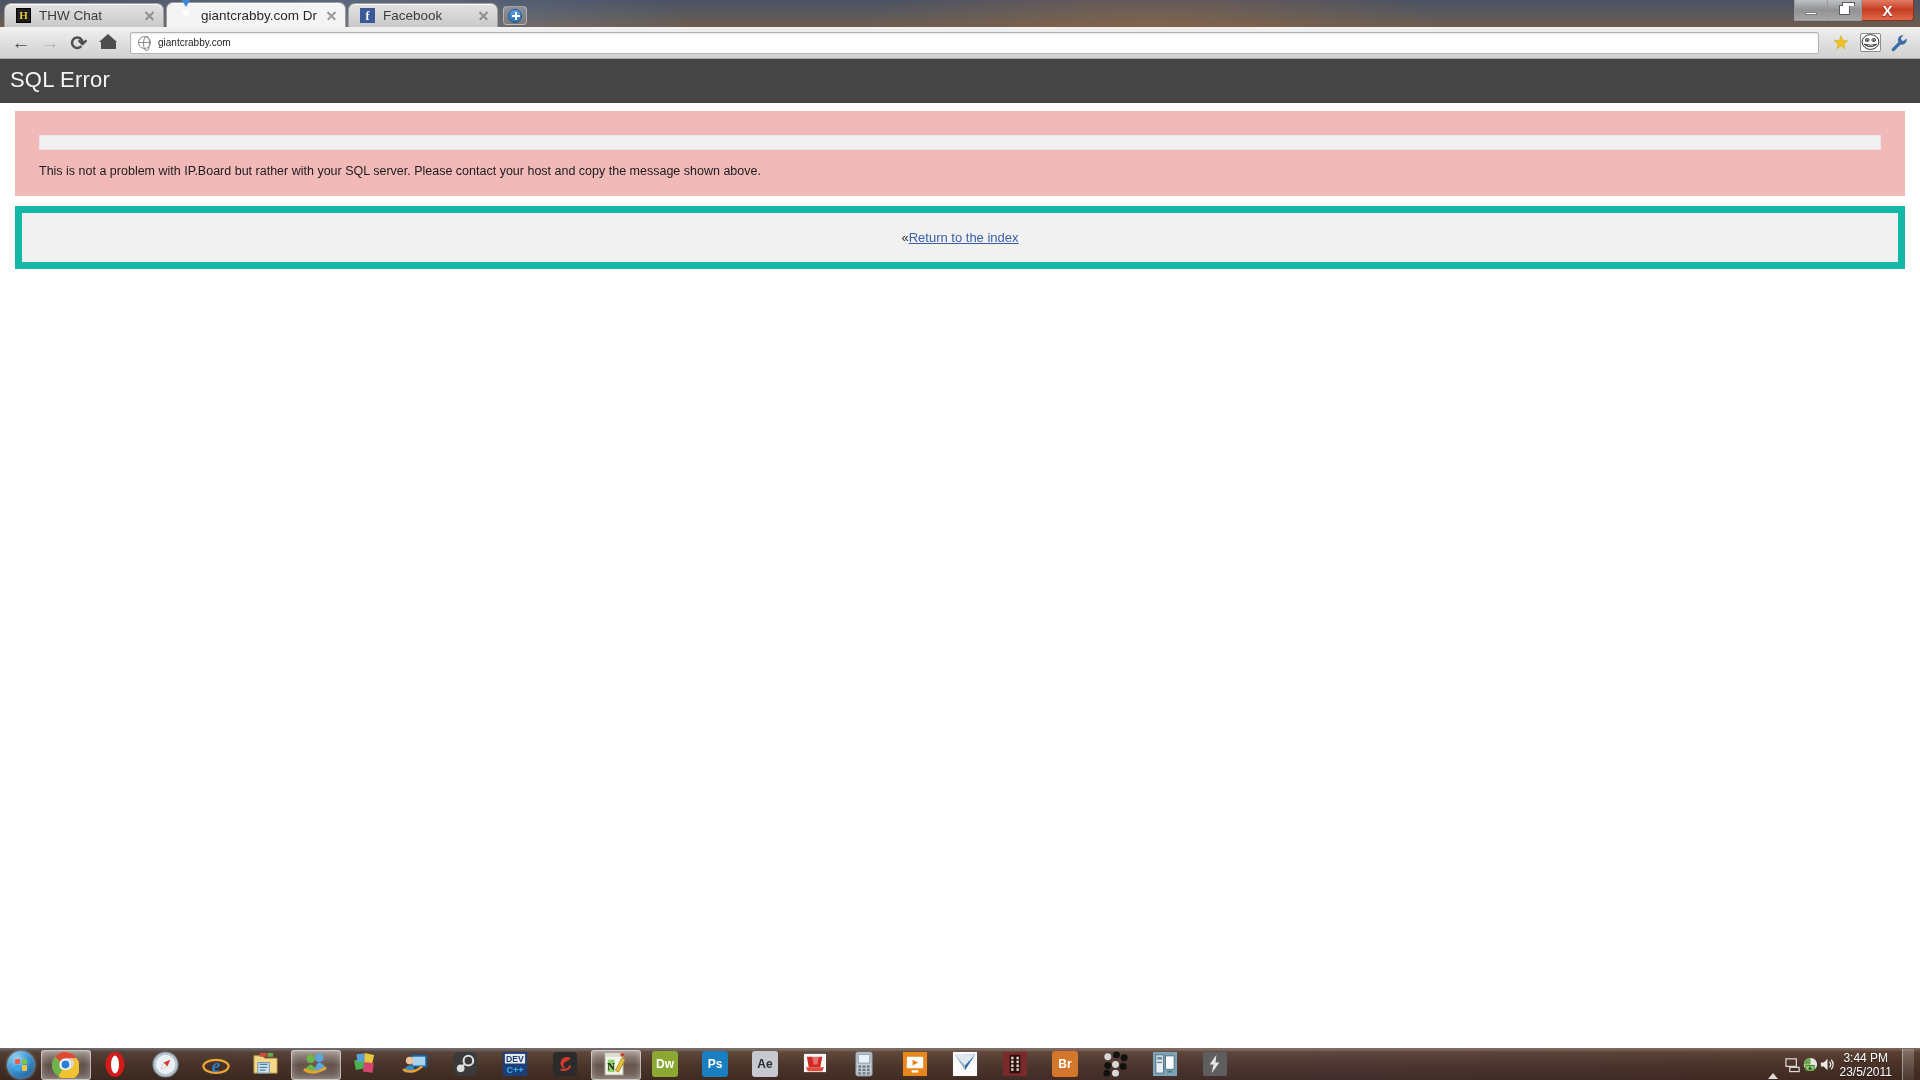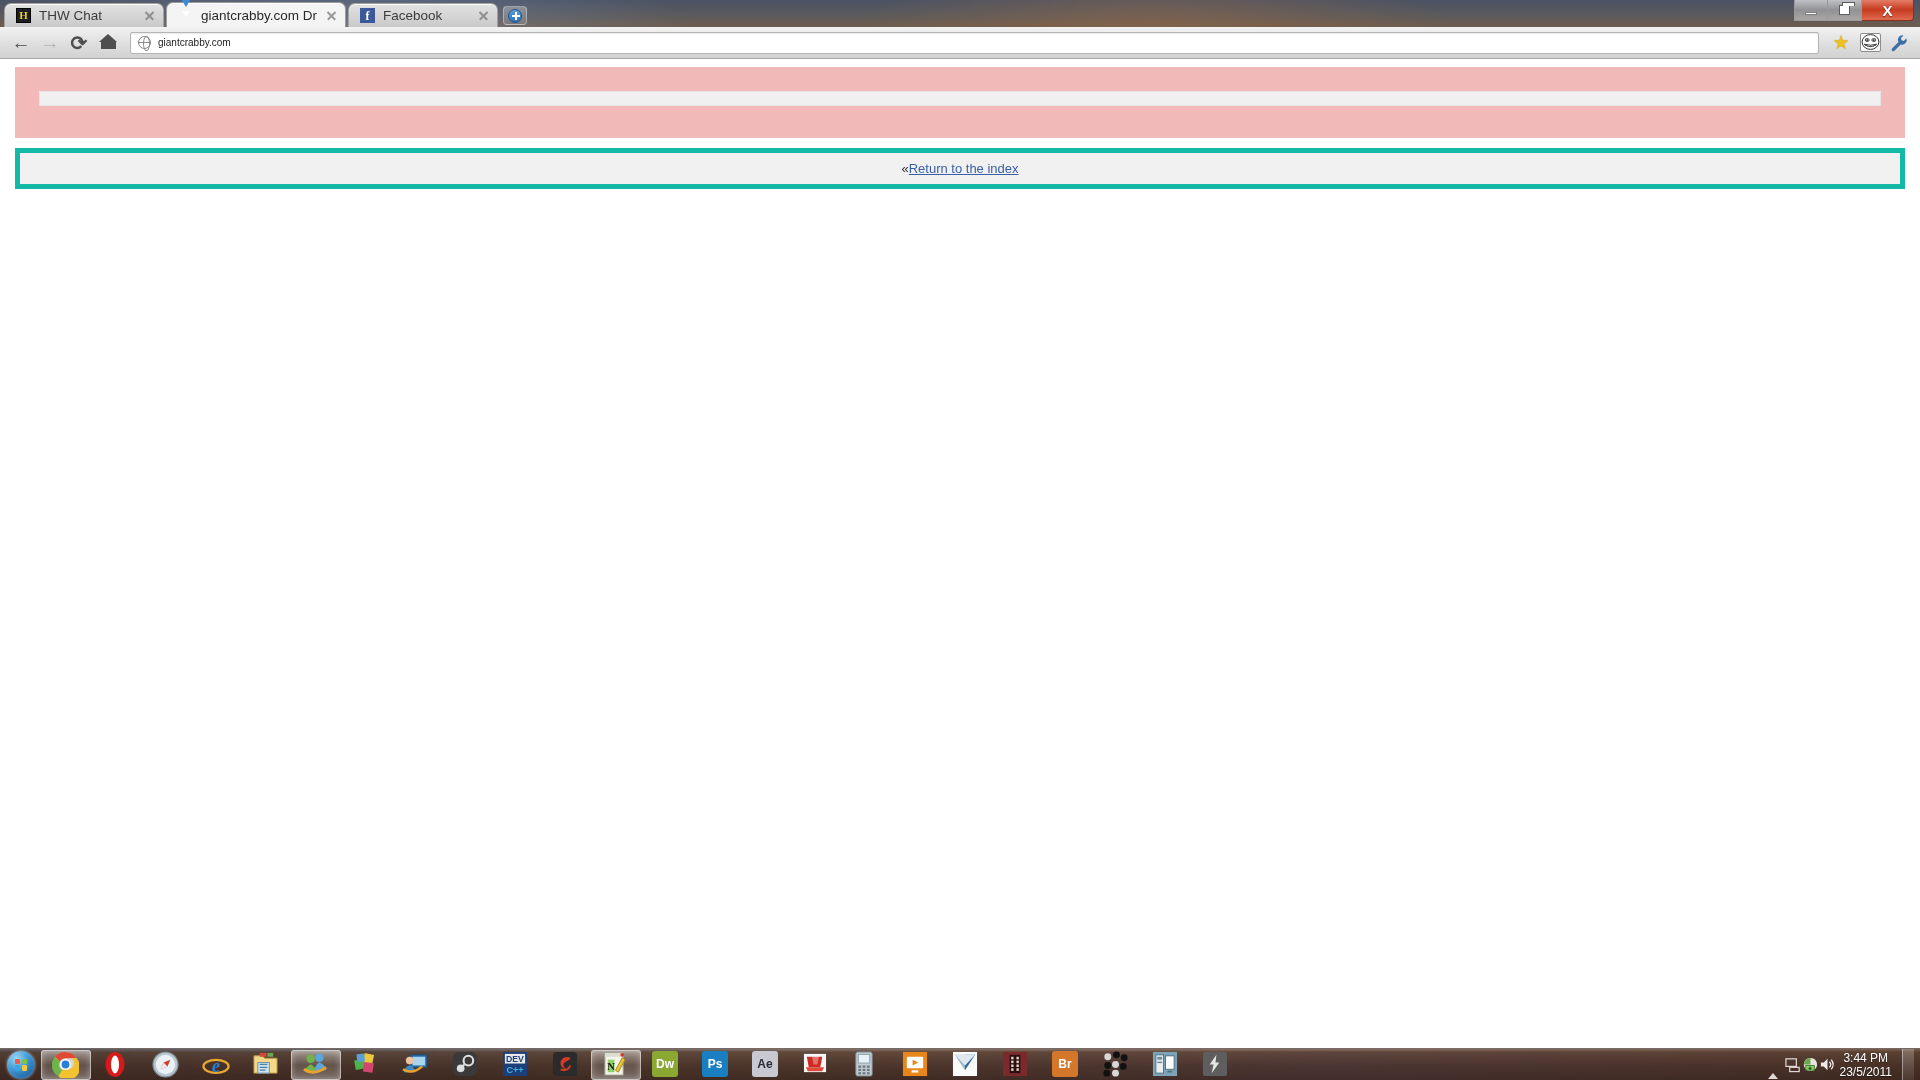--- a/index.html
+++ b/index.html
@@ -197,21 +197,21 @@
     padding: 14px 24px 18px 24px;
   }
   .error-title { font-size: 14.5px; font-weight: bold; color: #1c1c1c; }
   .error-blank {
     height: 15px; background: #f0f0f0;
     margin: 10px 0 14px 0; border: 1px solid #e6e6e6;
   }
   .error-note { font-size: 12.5px; color: #1c1c1c; }
   .index-box {
     margin: 10px 15px 0 15px; background: #f1f1f1;
-    border: 5px solid #14b8a6; padding: 8px;
+    border: 7px solid #14b8a6; padding: 17px;
     text-align: center; font-size: 13px; color: #333;
   }
   .index-box a { color: #3a5fa8; text-decoration: underline; }
   .headline {
     margin-top: 105px; text-align: center;
     font-size: 31px; font-weight: bold; color: #0a0a0a;
     letter-spacing: -0.2px;
   }
 
   
@@ -366,23 +366,25 @@
       <span class="wrench-icon">
         <svg width="20" height="20" viewBox="0 0 20 20" aria-hidden="true">
           <path d="M13.5 2.2a4.6 4.6 0 0 0-4 6.9l-6.4 6.4a1.6 1.6 0 0 0 2.3 2.3l6.4-6.4a4.6 4.6 0 0 0 5.6-6.1l-2.6 2.6-2.3-.6-.6-2.3 2.6-2.6a4.7 4.7 0 0 0-1-.2z" fill="#3b6ea5"></path>
         </svg>
       </span>
     </div>
   </div>
 
   <div class="page">
 
+    <div class="sql-header">SQL Error</div>
 
     <div class="error-box">
       <div class="error-blank"></div>
+      <div class="error-note">This is not a problem with IP.Board but rather with your SQL server. Please contact your host and copy the message shown above.</div>
     </div>
 
     <div class="index-box">
       <span>«</span><a href="#">Return to the index</a>
     </div>
 
   </div>
 </div>
 
 <div id="taskbar">

